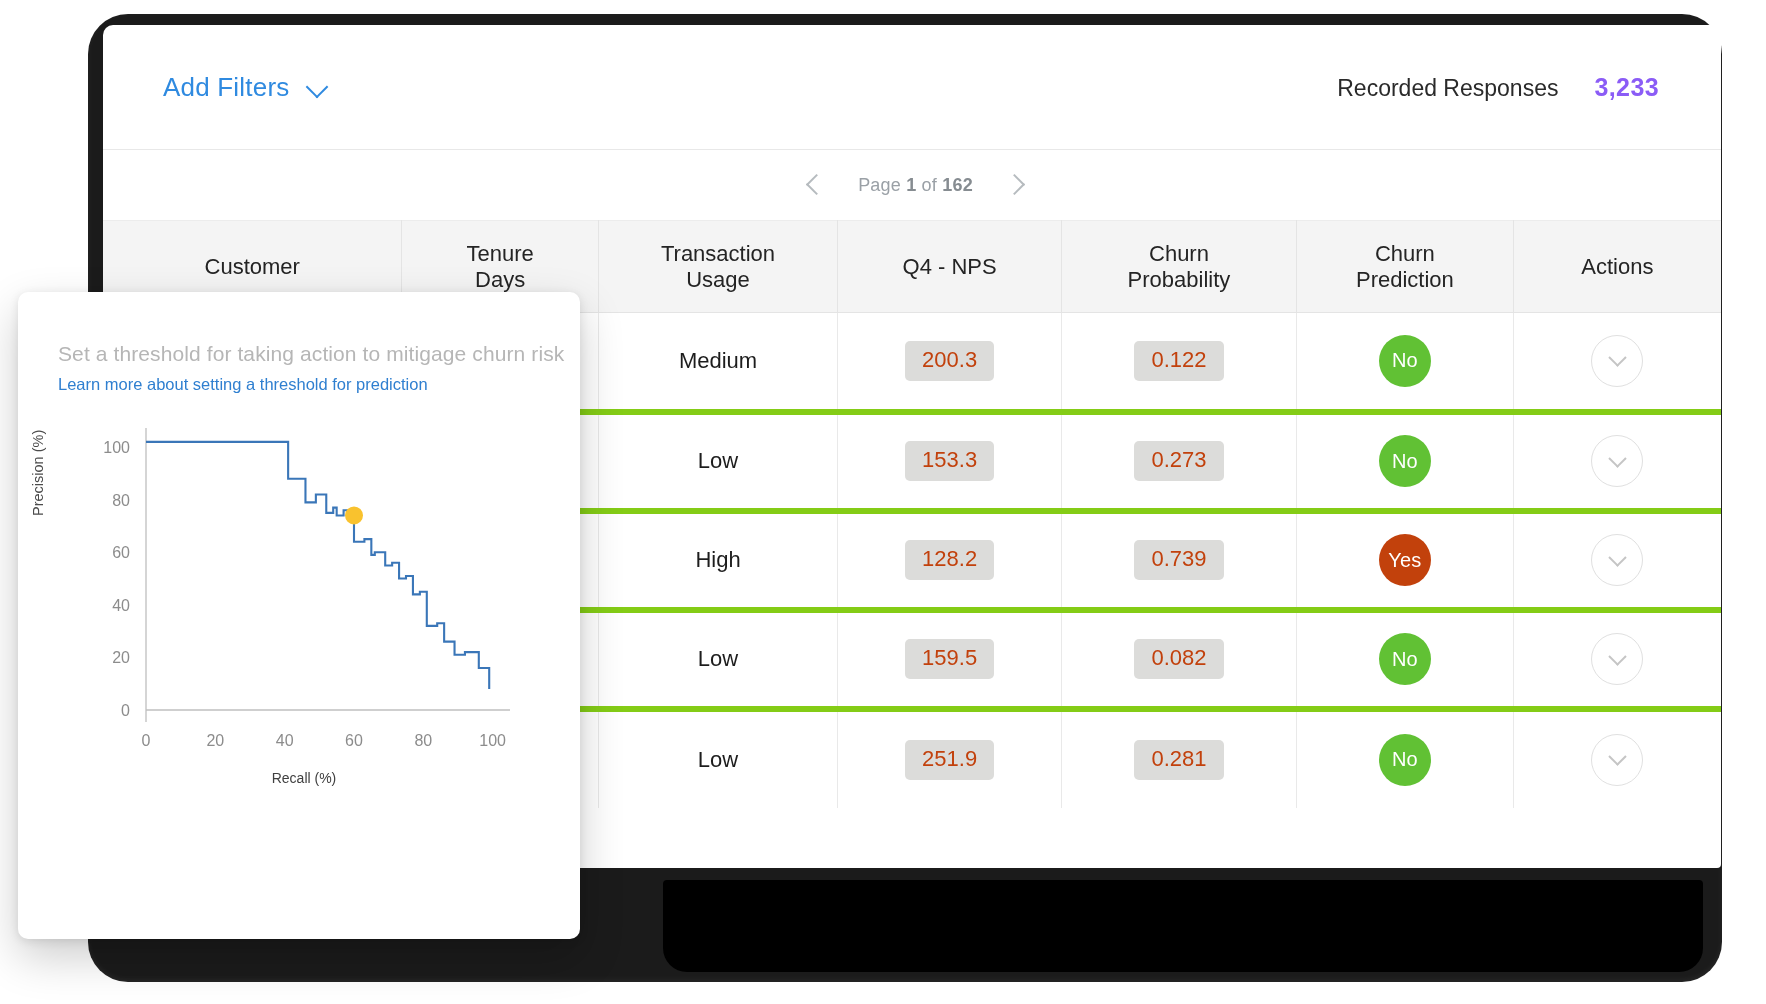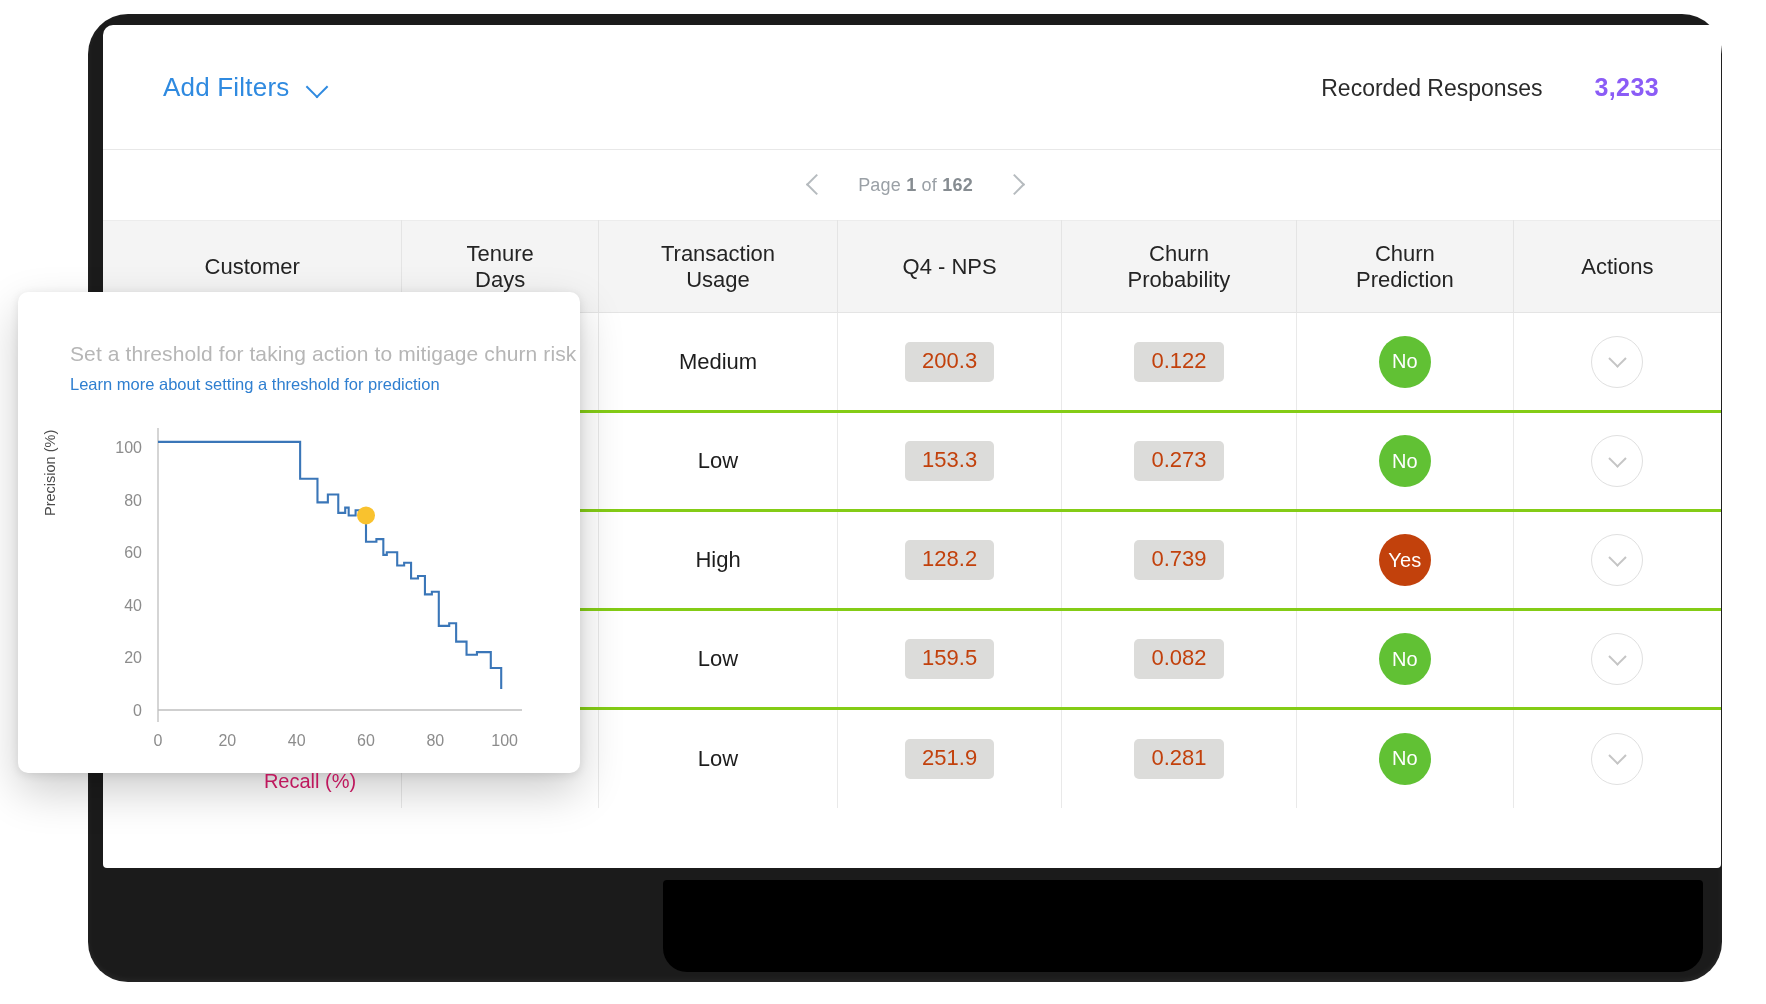--- a/index.html
+++ b/index.html
@@ -78,21 +78,21 @@
   .chevron-down::before {
     content: "";
     position: absolute;
     left: 2px; top: 3px;
     width: 14px; height: 14px;
     border-right: 2.4px solid #2f8ae0;
     border-bottom: 2.4px solid #2f8ae0;
     transform: rotate(45deg);
   }
   .responses {
-    display: flex; align-items: baseline; gap: 52px;
+    display: flex; align-items: baseline; gap: 36px;
   }
   .responses-label {
     font-size: 23px; color: #2a2a2a; font-weight: 400;
   }
   .responses-value {
     font-size: 25px; color: #8b5cf6; font-weight: 700; letter-spacing: .4px;
   }
 
   
   .pagination {
@@ -140,21 +140,21 @@
     vertical-align: middle;
     padding: 0 6px;
   }
   .tbl thead th:last-child { border-right: none; }
   .tbl tbody td {
     height: 99px;
     font-size: 22px;
     color: #1d1d1d;
     text-align: center;
     border-right: 1px solid #e9e9e9;
-    border-bottom: 3px solid #84cc16;
+    border-bottom: 6px solid #84cc16;
     vertical-align: middle;
   }
   .tbl tbody td:last-child { border-right: none; }
   .tbl tbody tr:last-child td { border-bottom: none; }
 
   .chip {
     display: inline-block;
     background: #dcdcda;
     border-radius: 5px;
     padding: 6px 17px 8px;
@@ -187,25 +187,25 @@
     width: 13px; height: 13px;
     border-right: 2px solid #c5c5c5;
     border-bottom: 2px solid #c5c5c5;
     transform: rotate(45deg) translate(-2px,-2px);
   }
 
   
   .chart-card {
     position: absolute;
     left: 18px; top: 292px;
-    width: 562px; height: 481px;
+    width: 562px; height: 647px;
     background: #ffffff;
     border-radius: 10px;
     box-shadow: 0 18px 45px rgba(0,0,0,0.20), 0 2px 10px rgba(0,0,0,0.10);
-    padding: 50px 30px 0 52px;
+    padding: 50px 30px 0 40px;
   }
   .chart-title {
     font-size: 21px;
     color: #b6b6b6;
     font-weight: 400;
     letter-spacing: .1px;
     white-space: nowrap;
   }
   .chart-link {
     display: inline-block;
@@ -222,22 +222,22 @@
     transform: rotate(-90deg);
     transform-origin: left top;
     font-size: 14.5px;
     color: #4b4b4b;
     white-space: nowrap;
   }
   .axis-xlabel {
     position: absolute;
     left: 0; right: 0; top: 350px;
     text-align: center;
-    font-size: 20px;
-    color: #be185d;
+    font-size: 14px;
+    color: #404040;
   }
   .tick { font-size: 16px; fill: #8c8c8c; }
 </style>
 </head>
 <body>
 
 <div id="stage">
 
   <div class="bezel"></div>
   <div class="bezel-void"></div>

